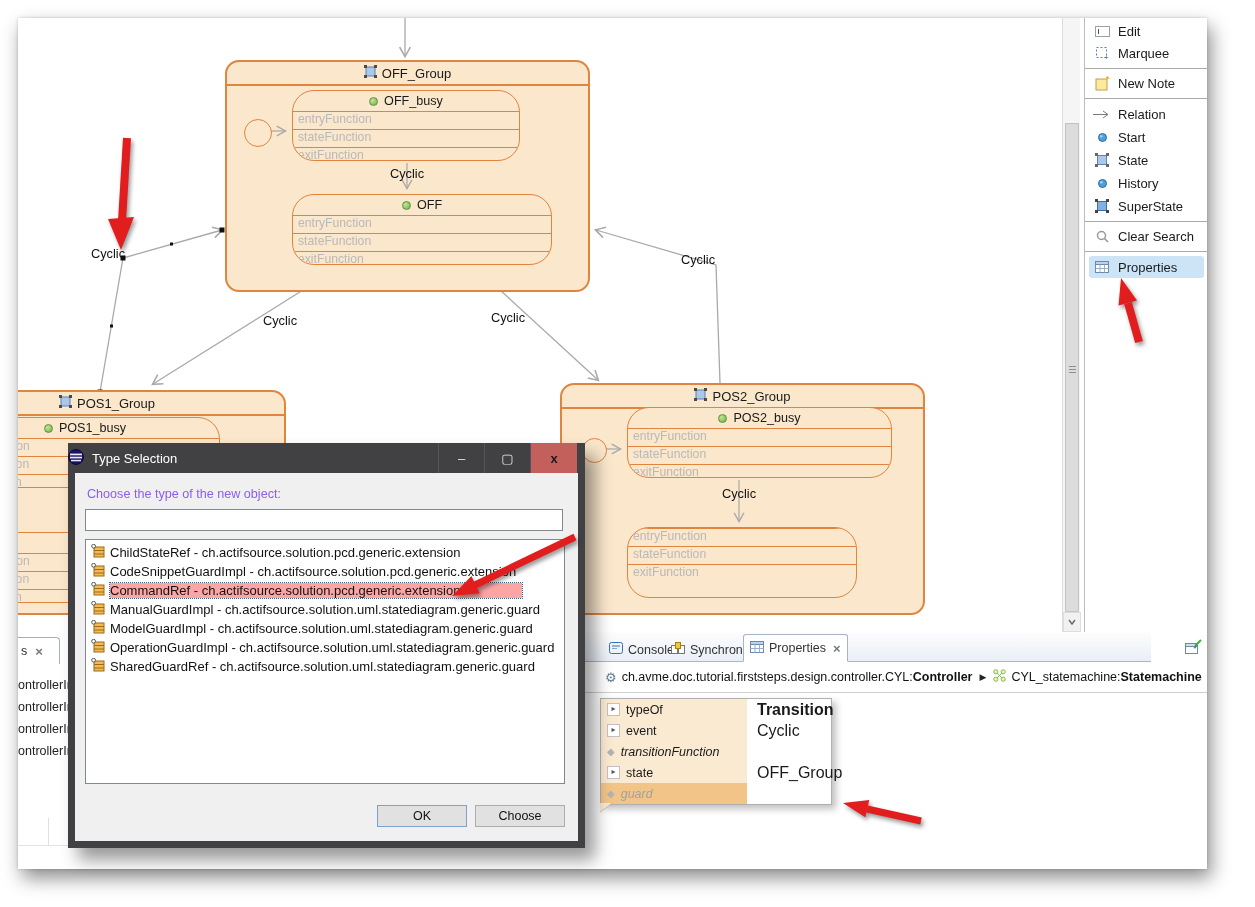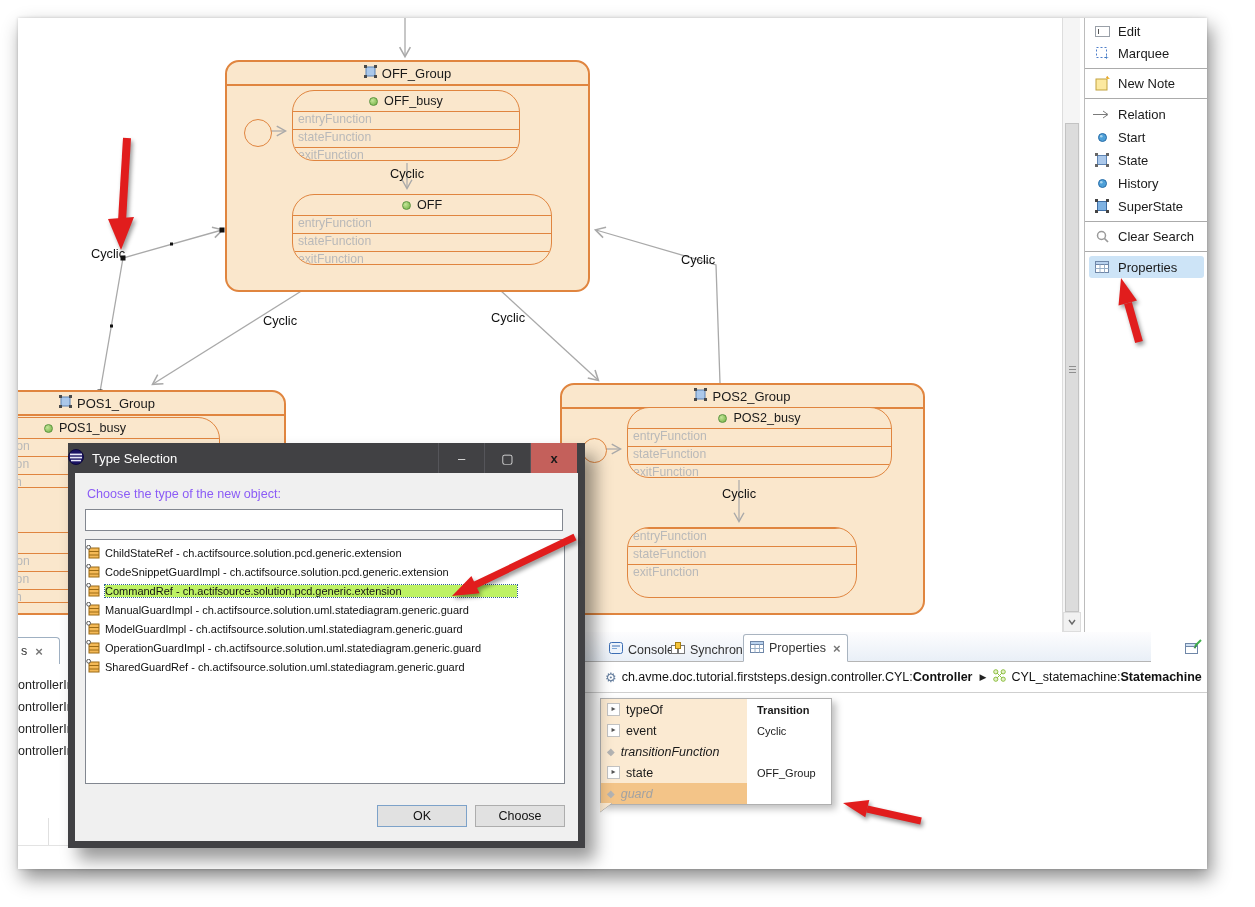--- a/index.html
+++ b/index.html
@@ -47,42 +47,42 @@
   .tclose{font-size:13px;color:#777;font-weight:bold;margin-left:2px}
   #crumb{left:0;top:30px;width:622px;height:31px;background:#fff;border-bottom:1px solid #cfcfcf;box-sizing:border-box;
     display:flex;align-items:center;gap:5px;padding-left:20px;font-size:12.5px;color:#111;white-space:nowrap;overflow:hidden}
   .csep{font-size:9px;color:#222;margin:0 2px}
   
   #ptable{left:15px;top:66px;width:230px;background:#fff;border:1px solid #b0b0b0;
     box-shadow:4px 4px 7px rgba(0,0,0,.25)}
   .prow{display:flex;height:21px;align-items:center}
   .pkey{width:146px;background:#fbead2;height:100%;display:flex;align-items:center;gap:6px;padding-left:6px;
     box-sizing:border-box;font-size:12.5px;color:#1a1a1a;flex:0 0 auto}
-  .pval{flex:1;font-size:11px;color:#1a1a1a;padding-left:10px;white-space:nowrap}
+  .pval{flex:1;font-size:16px;color:#1a1a1a;padding-left:10px;white-space:nowrap}
   .exp{width:11px;height:11px;border:1px solid #c2c2c2;background:#fff;font-size:8px;line-height:10px;color:#555;
     text-align:center;flex:0 0 auto}
   .dia{color:#b3b3b3;font-size:10px;flex:0 0 auto}
   .ital{font-style:italic}
   .guardhl{background:#f3c488}
   .guardtx{color:#a2a2a2}
   
   #dialog{left:50px;top:425px;width:517px;height:405px;background:#414144;
     box-shadow:10px 12px 16px rgba(0,0,0,.40);z-index:50}
   #dtitle{left:0;top:0;width:517px;height:30px;display:flex;align-items:center;gap:8px;
     box-sizing:border-box;font-size:13px;color:#fff}
   .winbtn{position:absolute;top:0;width:46px;height:30px;display:flex;align-items:center;justify-content:center;
     color:#e3e3e3;font-size:13px;border-left:1px solid #55555a;box-sizing:border-box}
   #dbody{left:7px;top:30px;width:503px;height:368px;background:#f0f0f0}
   #dprompt{left:12px;top:14px;font-size:12.6px;color:#8b5cf6}
   #dfilter{left:10px;top:36px;width:478px;height:22px;background:#fff;border:1px solid #828790;box-sizing:border-box;
     font-size:12.5px;padding:0 4px;font-family:"Liberation Sans",sans-serif}
   #dlist{left:10px;top:66px;width:480px;height:245px;background:#fff;border:1px solid #828790;box-sizing:border-box;
     padding-top:3px}
-  .ditem{height:19px;display:flex;align-items:center;gap:5px;font-size:11px;color:#111;white-space:nowrap}
-  .dsel{background:#bef264;outline:1px dotted #33638f;width:412px;box-sizing:border-box}
+  .ditem{height:19px;display:flex;align-items:center;gap:5px;padding-left:5px;font-size:13px;color:#111;white-space:nowrap}
+  .dsel{background:#fca5a5;outline:1px dotted #33638f;width:412px;box-sizing:border-box}
   .dbtn{position:absolute;width:90px;height:22px;background:#e1e1e1;border:1px solid #adadad;box-sizing:border-box;
     display:flex;align-items:center;justify-content:center;font-size:12.5px;color:#111}
   .dbtn-def{border:1px solid #7da2c9}
 </style>
 </head>
 <body>
 
 <div id="shot" class="abs">
 
   <div id="canvas" class="abs">

